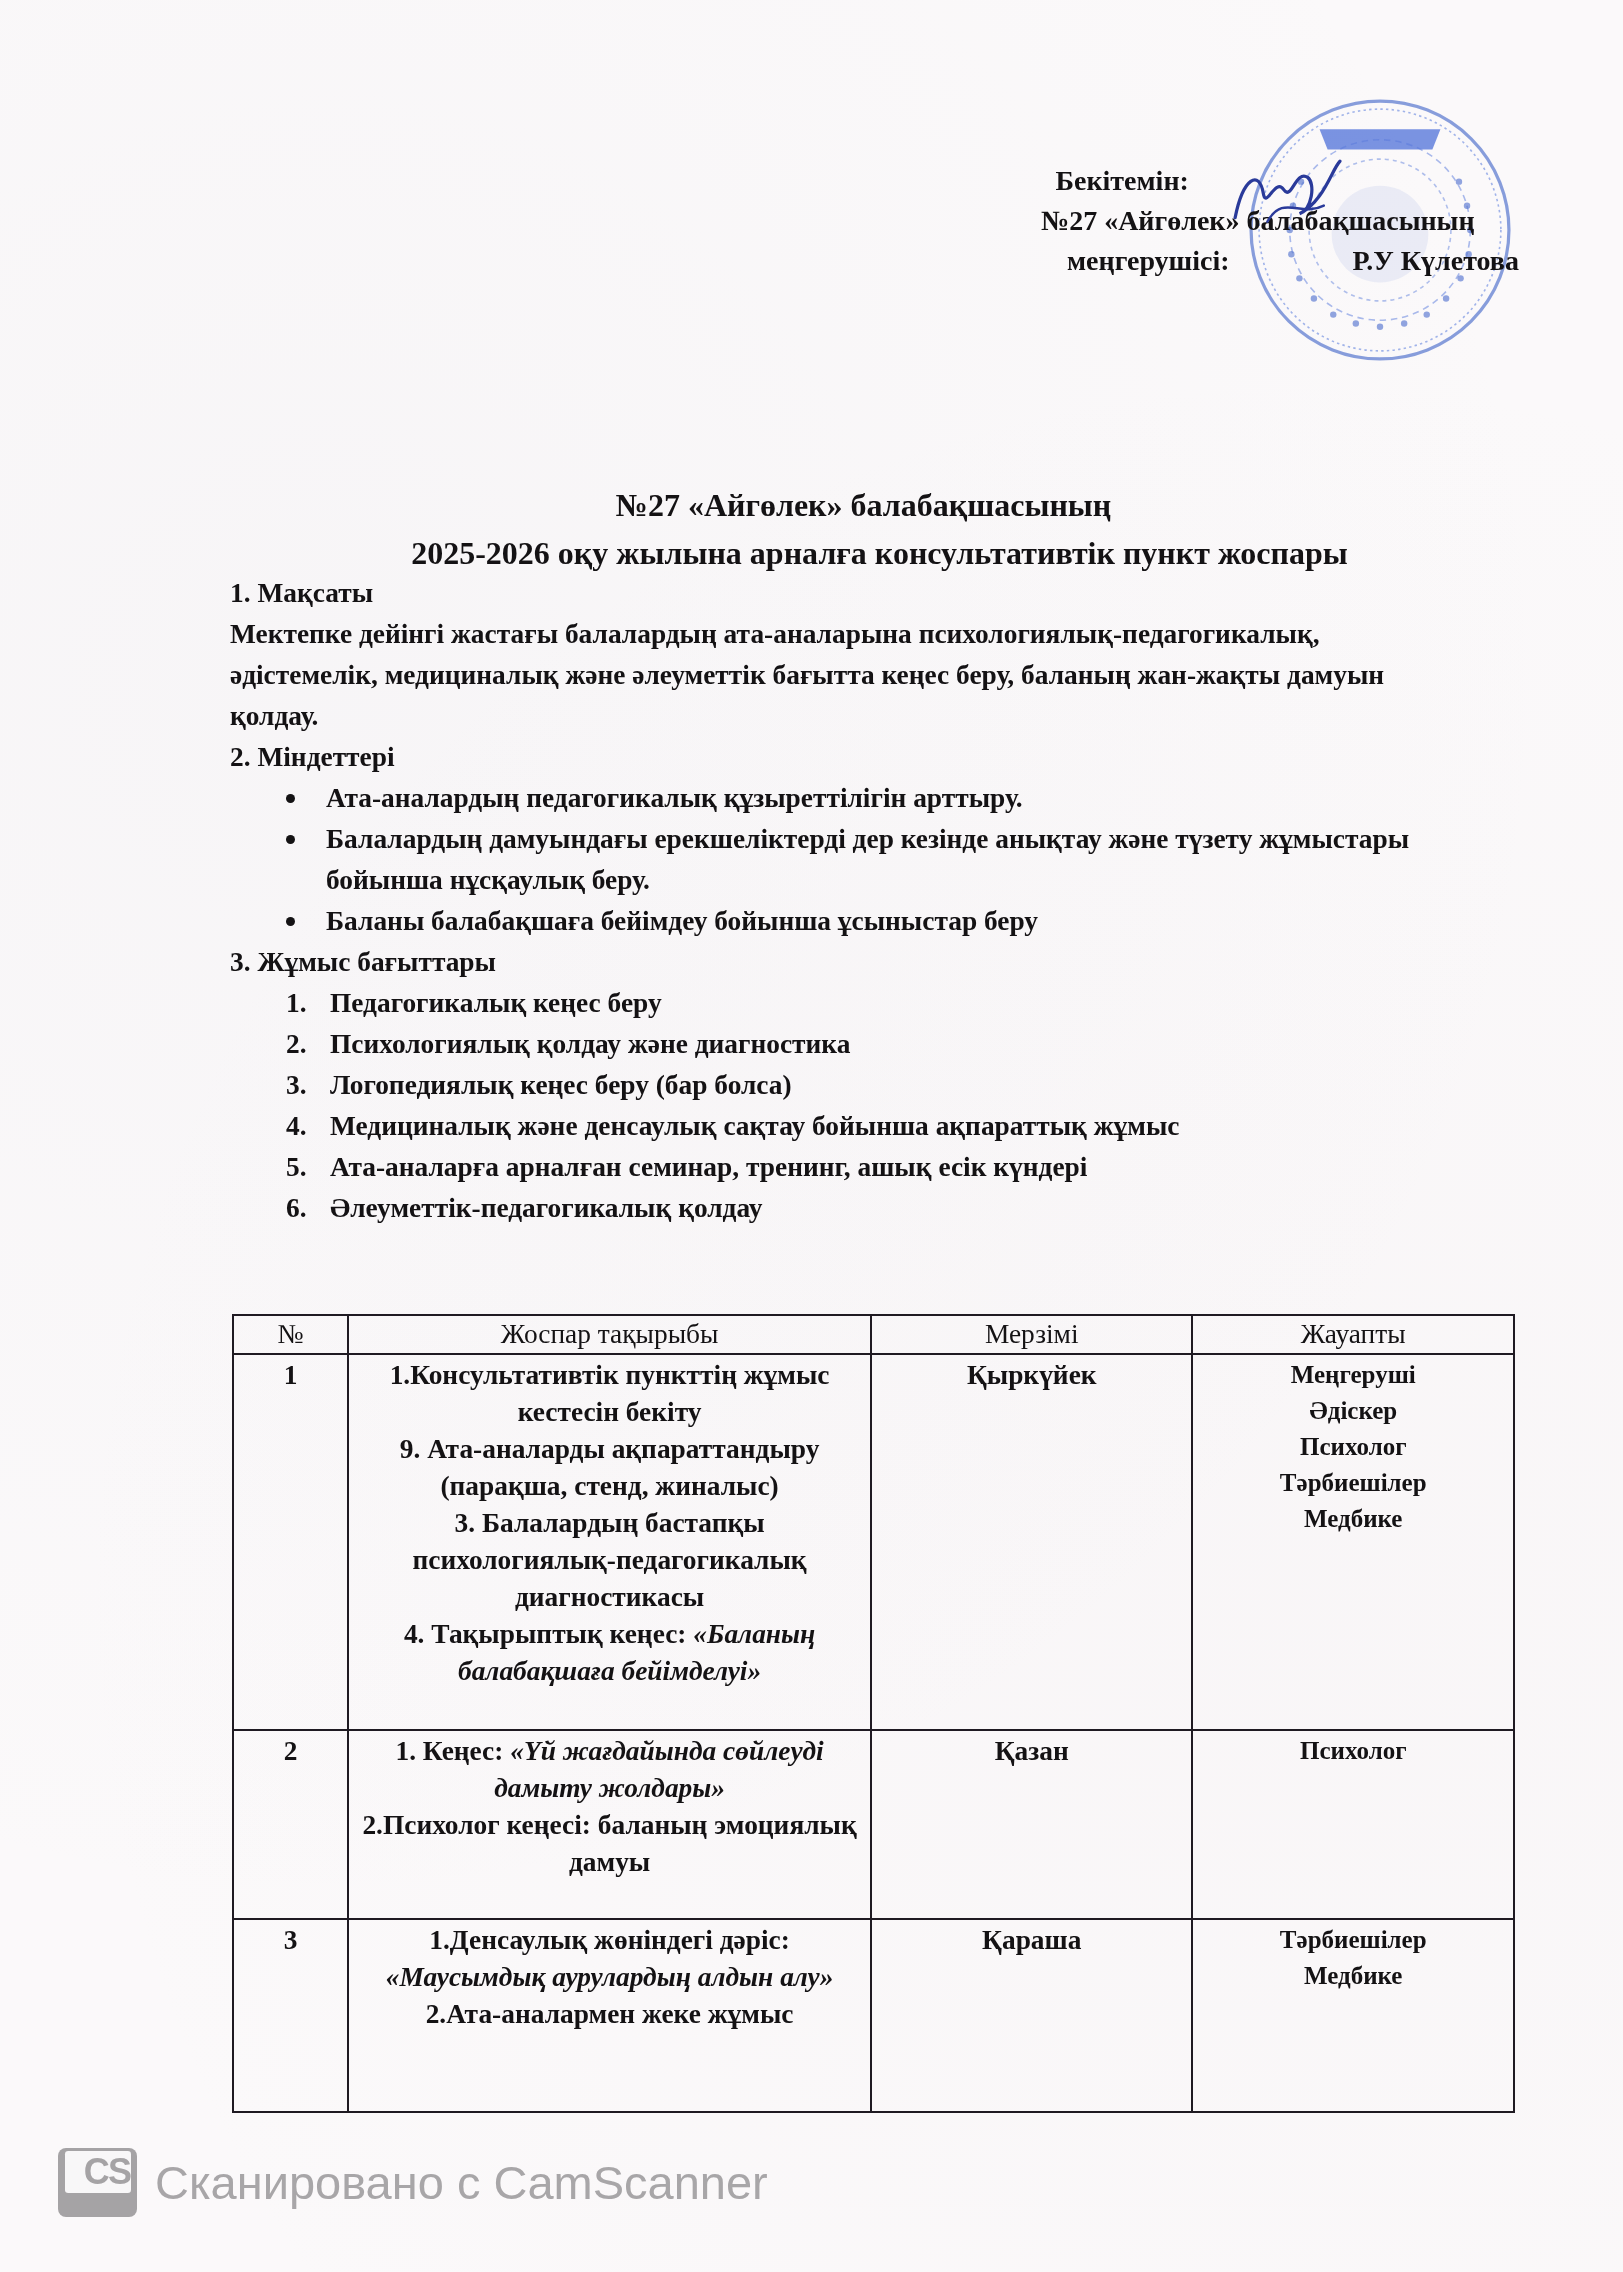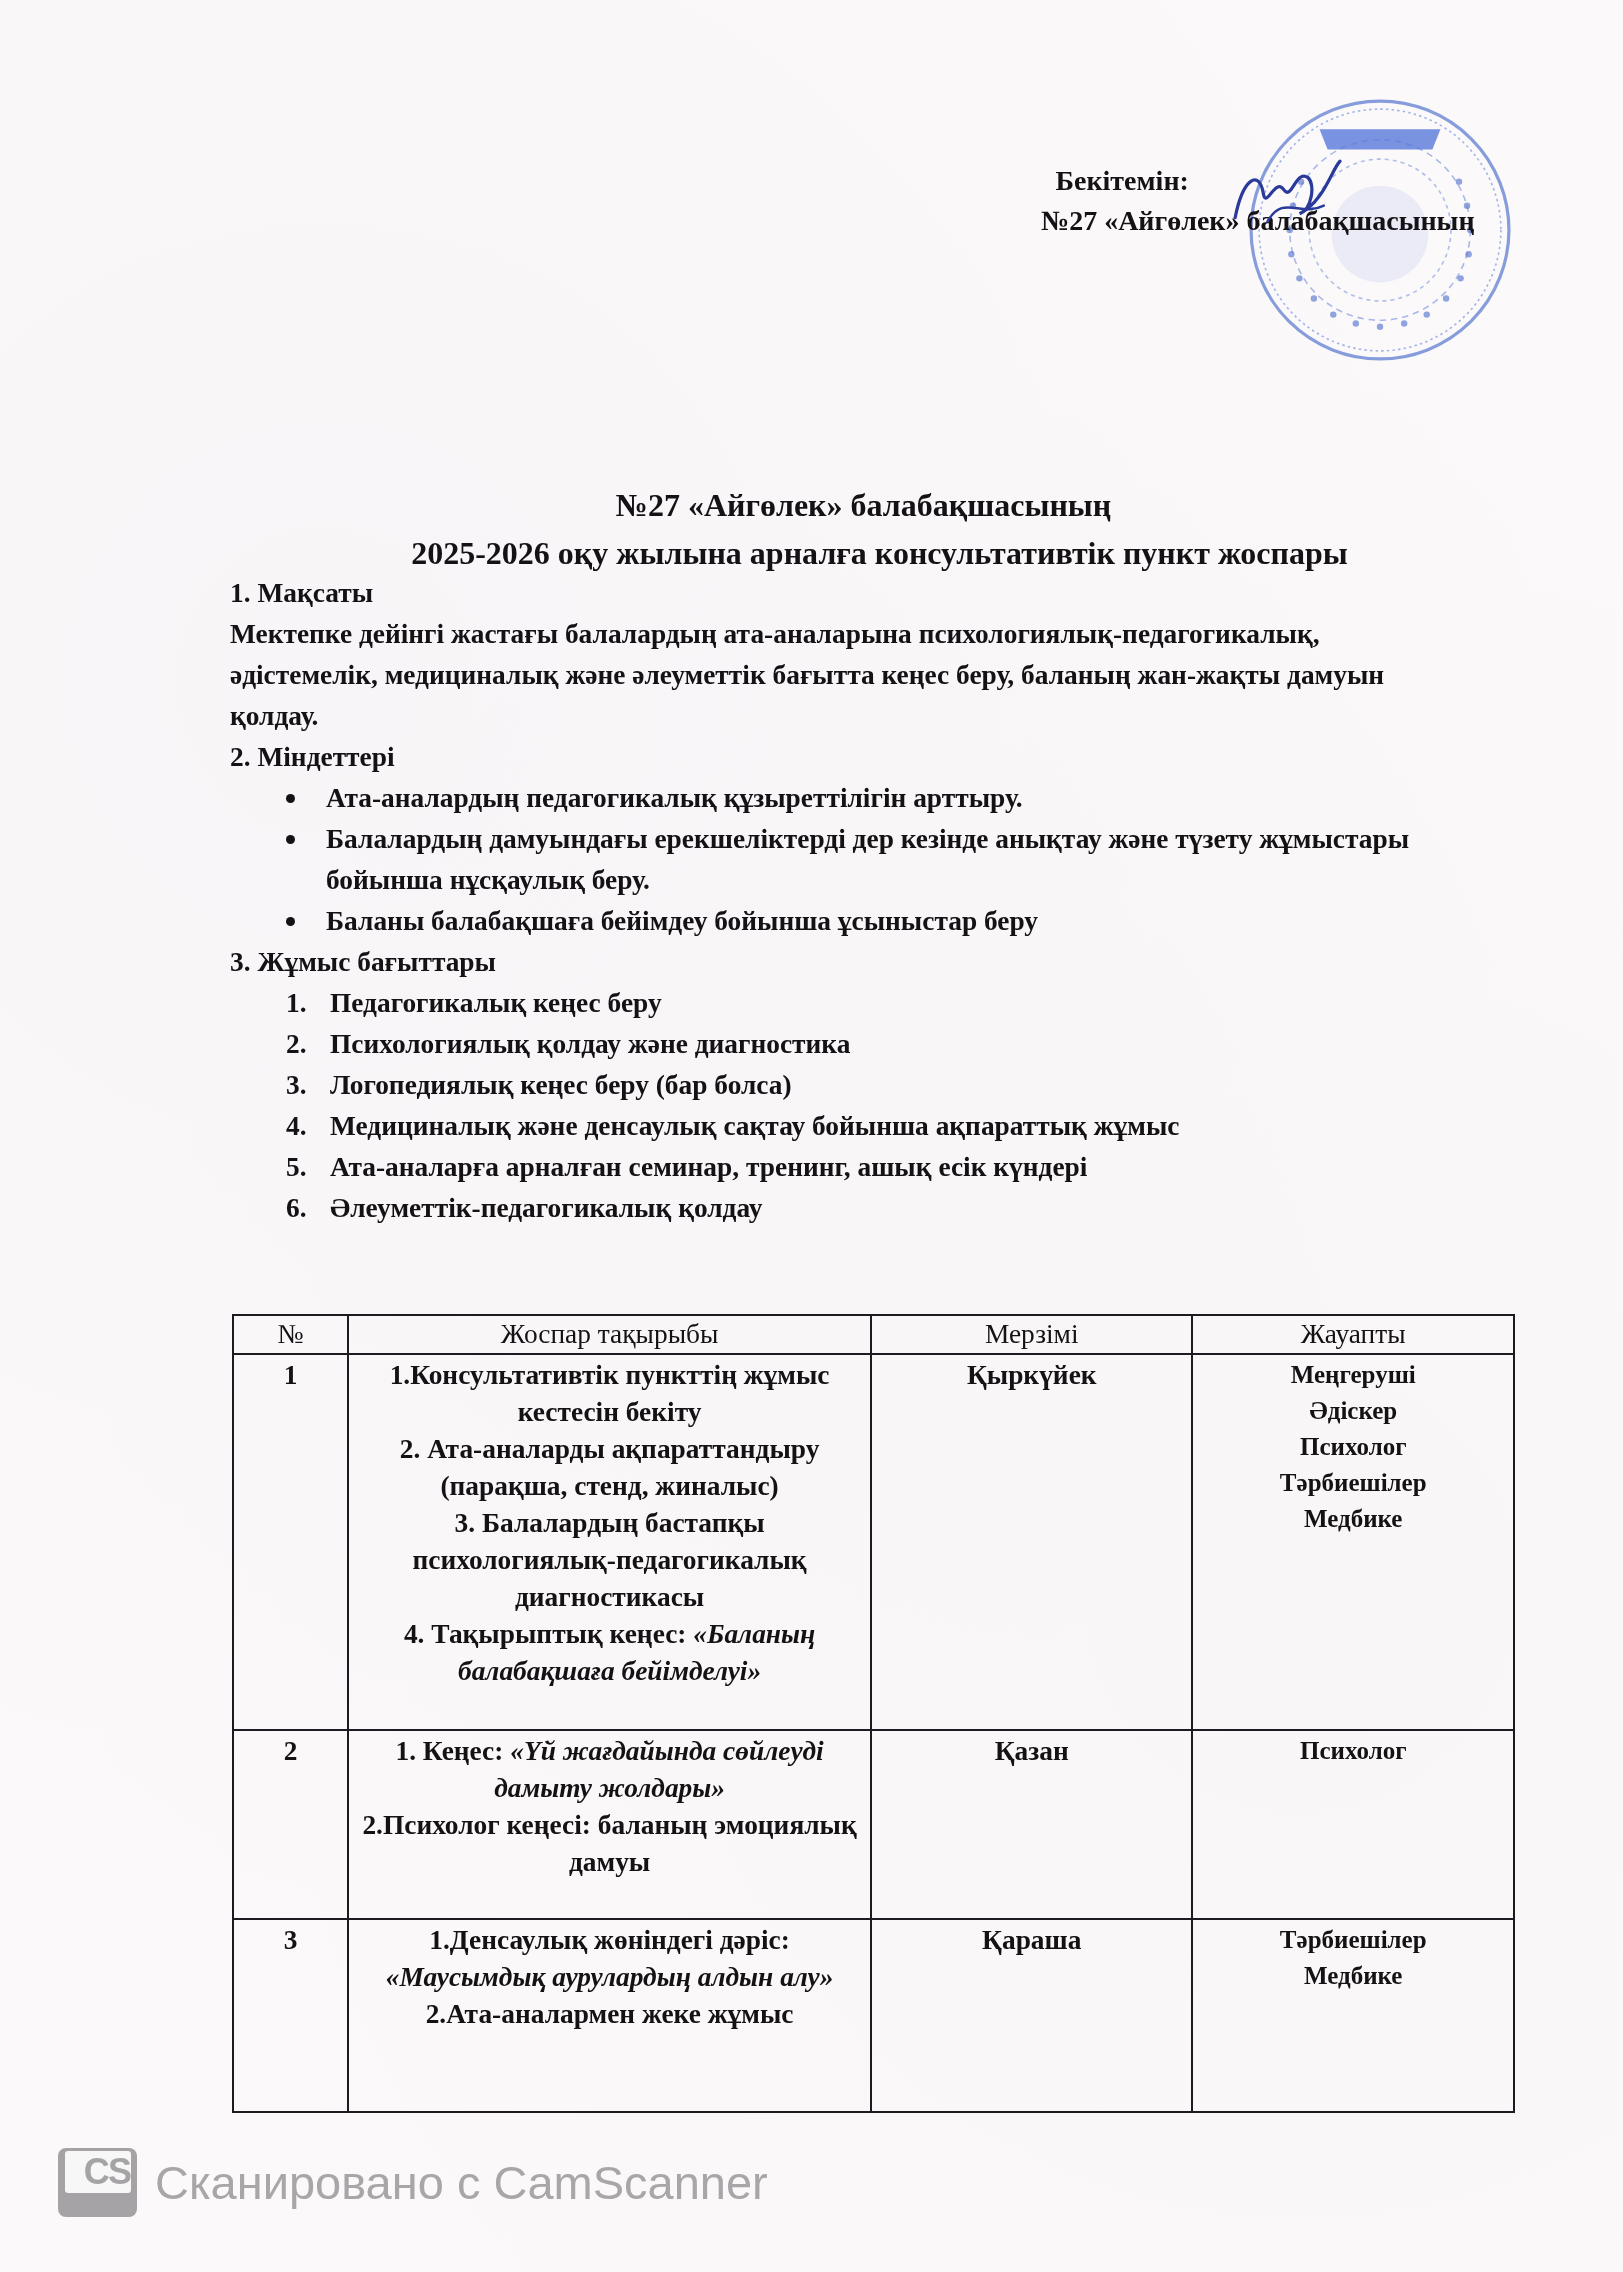--- a/index.html
+++ b/index.html
@@ -227,20 +227,24 @@
 </svg>
 
 <svg class="signature" viewBox="0 0 160 120">
   <path d="M20 90 C30 40, 50 30, 55 60 C58 80, 70 40, 80 55 C90 70, 95 30, 110 40 C120 48, 115 80, 100 85 C130 70, 140 30, 150 20" fill="none" stroke="#2a3a9a" stroke-width="4" stroke-linecap="round"></path>
   <path d="M60 95 C80 60, 100 90, 130 75" fill="none" stroke="#2a3a9a" stroke-width="3" stroke-linecap="round"></path>
 </svg>
 
 <div class="approval">
   <div class="line1">Бекітемін:</div>
   <div class="line2">№27 «Айгөлек» балабақшасының</div>
+  <div class="line3">
+    <span>меңгерушісі:</span>
+    <span>Р.У Күлетова</span>
+  </div>
 </div>
 
 <div class="title">
   <div>№27 «Айгөлек» балабақшасының</div>
   <div class="t2">2025-2026 оқу жылына арналға консультативтік пункт жоспары</div>
 </div>
 
 <div class="content">
   <p class="section-heading">1. Мақсаты</p>
   <p class="paragraph">Мектепке дейінгі жастағы балалардың ата-аналарына психологиялық-педагогикалық, әдістемелік, медициналық және әлеуметтік бағытта кеңес беру, баланың жан-жақты дамуын қолдау.</p>
@@ -288,21 +292,21 @@
       <th class="c-topic">Жоспар тақырыбы</th>
       <th class="c-date">Мерзімі</th>
       <th class="c-resp">Жауапты</th>
     </tr>
   </thead>
   <tbody>
     <tr class="r1">
       <td>1</td>
       <td>
         <span class="topic-line"><span>1.Консультативтік пункттің жұмыс кестесін бекіту</span></span>
-        <span class="topic-line"><span>2. Ата-аналарды ақпараттандыру (парақша, стенд, жиналыс)</span></span>
+        <span class="topic-line"><span>9. Ата-аналарды ақпараттандыру (парақша, стенд, жиналыс)</span></span>
         <span class="topic-line"><span>3.  Балалардың бастапқы психологиялық-педагогикалық диагностикасы</span></span>
         <span class="topic-line"><span>4.  Тақырыптық кеңес: </span><em>«Баланың балабақшаға бейімделуі»</em></span>
       </td>
       <td>Қыркүйек</td>
       <td>
         <span class="resp-line">Меңгеруші</span>
         <span class="resp-line">Әдіскер</span>
         <span class="resp-line">Психолог</span>
         <span class="resp-line">Тәрбиешілер</span>
         <span class="resp-line">Медбике</span>

